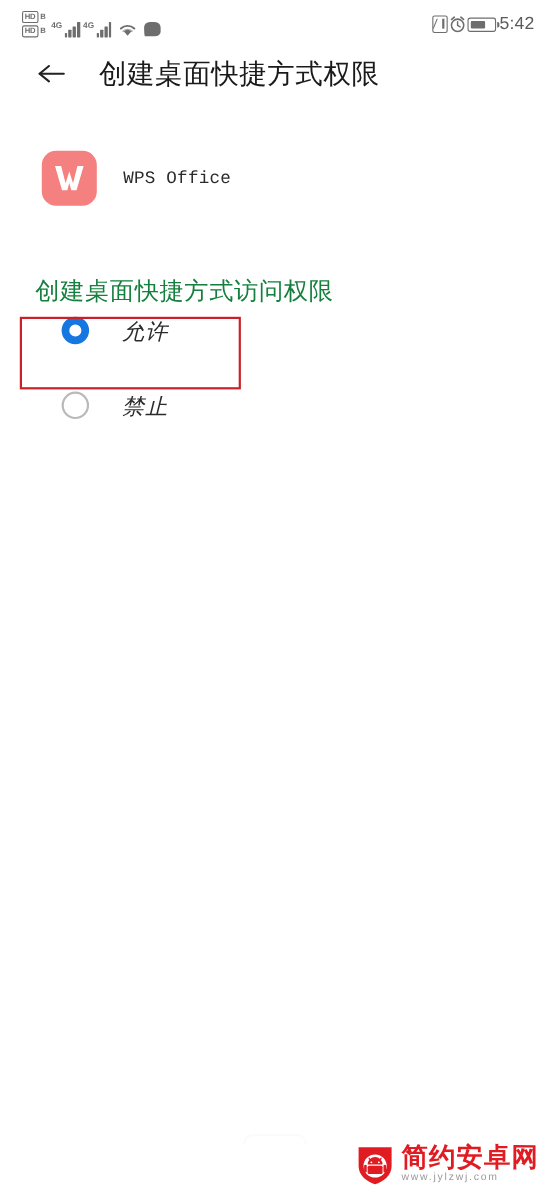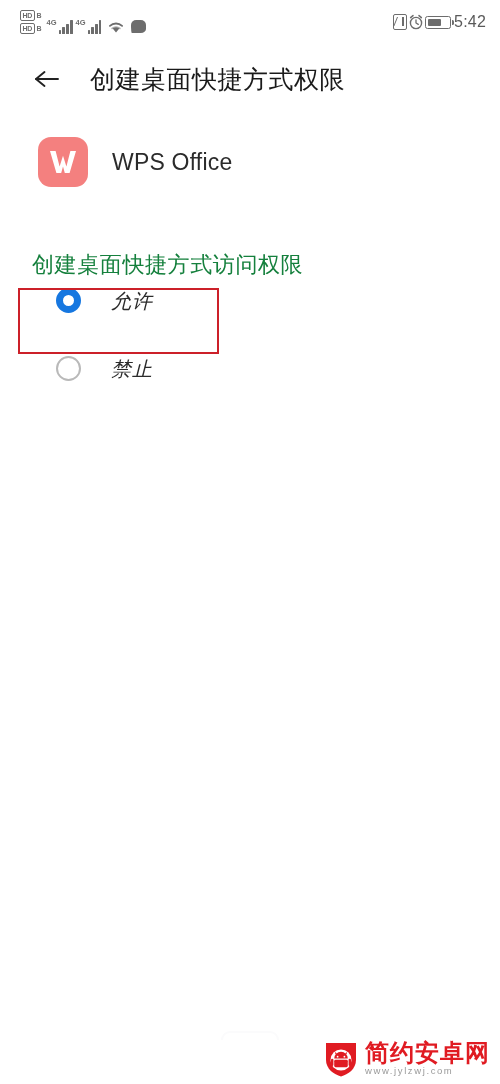--- a/index.html
+++ b/index.html
@@ -65,42 +65,42 @@
   .battery::after {
     content: ""; position: absolute; right: -4px; top: 3.5px;
     width: 2.5px; height: 5px; background: #6d6d6d; border-radius: 0 1.5px 1.5px 0;
   }
   .battery i { display: block; height: 7px; width: 13px; background: #6d6d6d; margin-left: 1.5px; border-radius: 1px; }
   .clock { font-size: 16px; color: #5a5a5a; letter-spacing: 0.2px; margin-left: 2px; }
 
   
   .appbar {
     position: absolute; top: 50px; left: 0; width: 500px; height: 58px;
-    display: flex; align-items: center; padding-left: 30px;
+    display: flex; align-items: flex-start; padding-left: 30px;
   }
   .back-arrow { width: 34px; height: 34px; display: flex; align-items: center; justify-content: center; cursor: pointer; }
   .page-title {
     font-size: 25px; color: #1a1a1a; margin-left: 26px;
     letter-spacing: 0.5px; font-weight: 400;
   }
 
   
   .app-row {
     position: absolute; top: 137px; left: 0; width: 500px;
     display: flex; align-items: center; padding-left: 38px;
   }
   .app-icon {
     width: 50px; height: 50px; border-radius: 13px;
     background: #f4807f;
     display: flex; align-items: center; justify-content: center;
     flex: none;
   }
   .app-icon svg { display: block; }
   .app-meta { margin-left: 24px; display: flex; flex-direction: column; gap: 3px; }
-  .app-name { font-size: 23px; color: #2b2b2b; letter-spacing: 0.2px; }
+  .app-name { font-size: 16px; color: #2b2b2b; letter-spacing: 0.2px; font-family: Liberation Mono, monospace; }
   .app-version { font-size: 17px; color: #8a8a8a; letter-spacing: 0.3px; }
 
   
   .section-label {
     position: absolute; top: 250px; left: 32px;
     font-size: 22px; color: #15803d; letter-spacing: 0.6px;
   }
 
   .options { position: absolute; top: 288px; left: 0; width: 500px; }
   .option {

